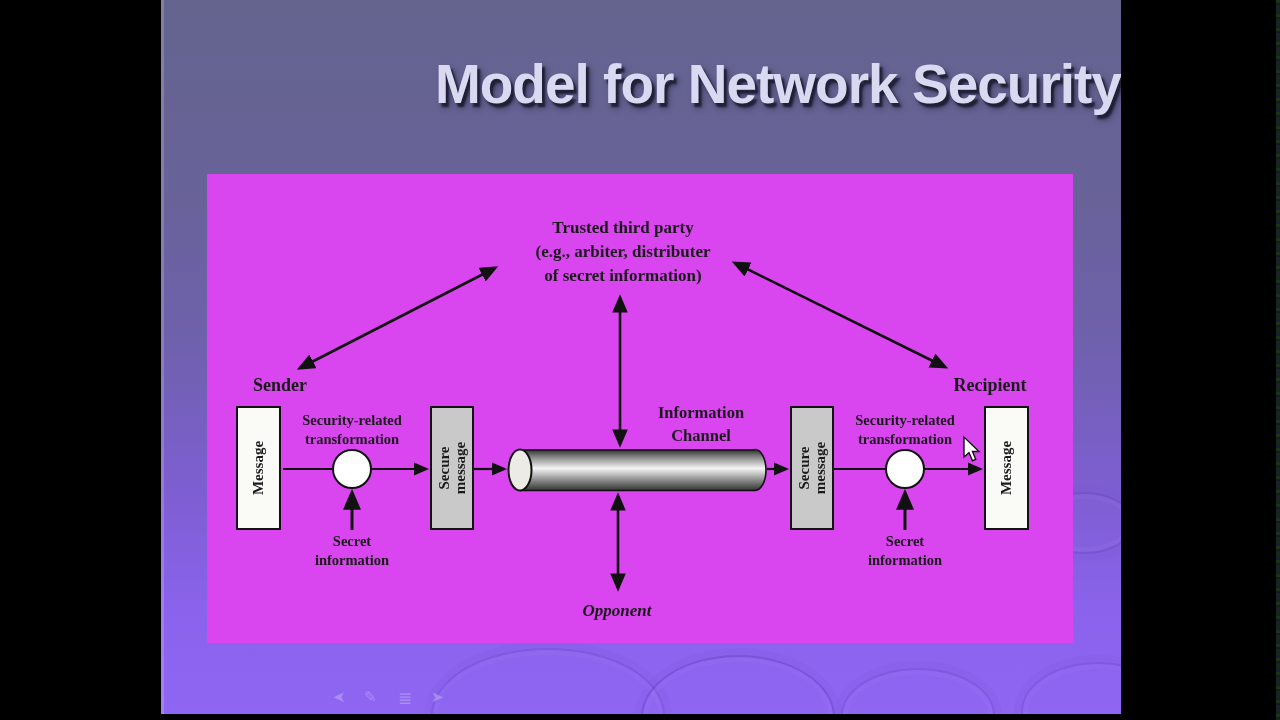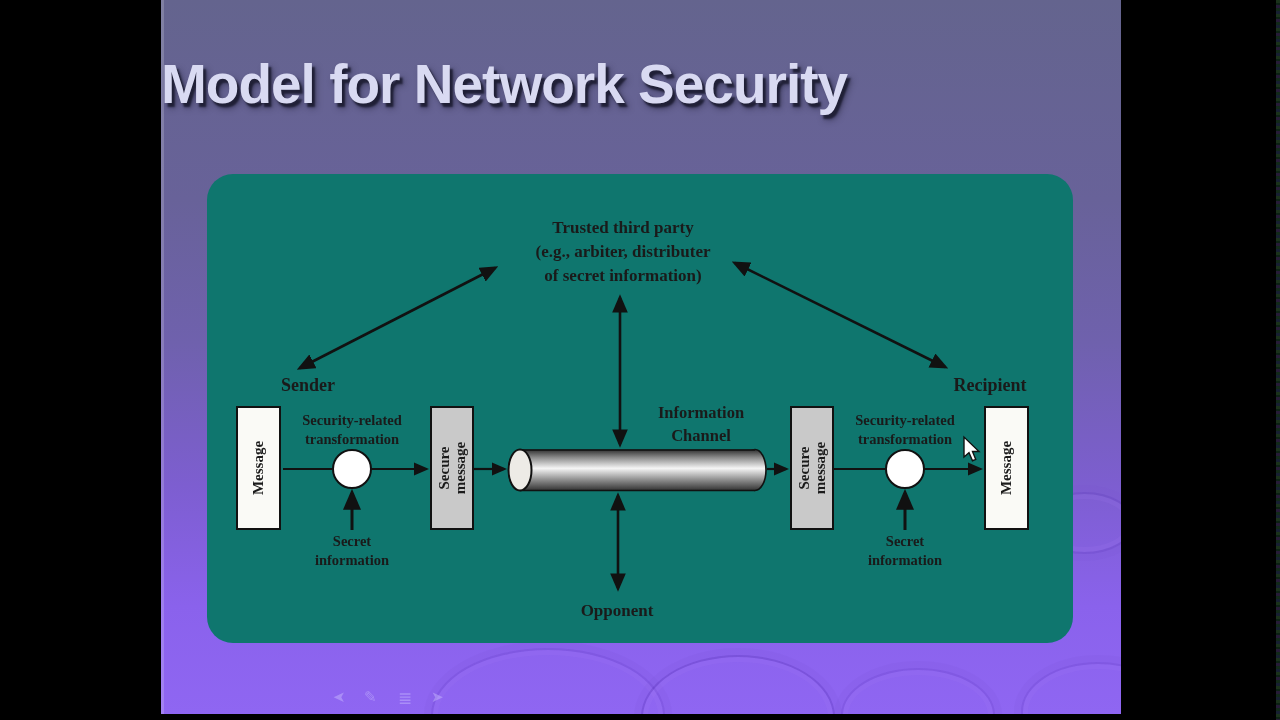--- a/index.html
+++ b/index.html
@@ -7,38 +7,38 @@
          font-family:"Liberation Sans",sans-serif;}
   
   .slide{position:absolute;left:161px;top:0;width:960px;height:714px;overflow:hidden;
          background:linear-gradient(180deg,#64648e 0%,#686299 28%,#6f61ad 48%,#7d5ed0 68%,#8a62ec 85%,#8f66f2 100%);}
   .slide::before{content:"";position:absolute;left:0;top:0;width:3px;height:100%;
          background:rgba(255,255,255,0.18);}
   
   .noise-strip{position:absolute;right:0;top:0;width:4px;height:720px;opacity:.65;
          background:repeating-linear-gradient(180deg,#2a4d2a 0 3px,#14331f 3px 5px,#3b2a55 5px 8px,#1d4028 8px 11px,#24314d 11px 14px);}
   
-  .title{position:absolute;left:0;top:52px;width:100%;text-align:left;
+  .title{position:absolute;left:0;top:52px;width:100%;text-align:right;
          font-size:55px;font-weight:bold;letter-spacing:-1px;color:#d9daf2;
          text-shadow:3px 4px 2px rgba(25,25,45,0.85),4px 5px 6px rgba(25,25,45,0.5);}
   
-  .panel{position:absolute;left:207px;top:174px;width:866px;height:469px;background:#0f766e;border-radius:26px;}
+  .panel{position:absolute;left:207px;top:174px;width:866px;height:469px;background:#d946ef;}
   .panel svg{position:absolute;left:0;top:0;}
   
   .dlabel{position:absolute;font-family:"Liberation Serif",serif;font-weight:bold;
           color:#1a1a1a;white-space:pre-line;text-align:center;line-height:1.25;}
   .lbl-ttp{left:296px;top:42px;width:240px;font-size:17px;line-height:24px;}
-  .lbl-sender{left:18px;top:200px;width:110px;text-align:right;font-size:18px;}
+  .lbl-sender{left:18px;top:200px;width:110px;text-align:center;font-size:18px;}
   .lbl-recipient{left:723px;top:200px;width:120px;text-align:center;font-size:18px;}
   .lbl-transform-l{left:60px;top:237px;width:170px;font-size:14.5px;line-height:19px;}
   .lbl-transform-r{left:613px;top:237px;width:170px;font-size:14.5px;line-height:19px;}
   .lbl-secret-l{left:60px;top:358px;width:170px;font-size:14.5px;line-height:19px;}
   .lbl-secret-r{left:613px;top:358px;width:170px;font-size:14.5px;line-height:19px;}
   .lbl-channel{left:414px;top:227px;width:160px;font-size:16.5px;line-height:23px;}
-  .lbl-opponent{left:345px;top:426px;width:130px;font-size:17px;}
+  .lbl-opponent{left:345px;top:426px;width:130px;font-size:17px;font-style:italic;}
   
   .dbox{position:absolute;top:232px;height:124px;border:2.5px solid #111;
         box-sizing:border-box;display:flex;align-items:center;justify-content:center;}
   .dbox.msg{background:#fafaf6;width:45px;}
   .dbox.sec{background:#c9c9c9;width:44px;}
   .box-msg-l{left:29px;} .box-sec-l{left:223px;} .box-sec-r{left:583px;} .box-msg-r{left:777px;}
   .vtext{transform:rotate(-90deg);font-family:"Liberation Serif",serif;font-weight:bold;
          font-size:15px;color:#1a1a1a;white-space:pre-line;text-align:center;line-height:16px;}
   
   .ptool{position:absolute;top:688px;color:rgba(205,190,255,0.45);font-size:15px;}

